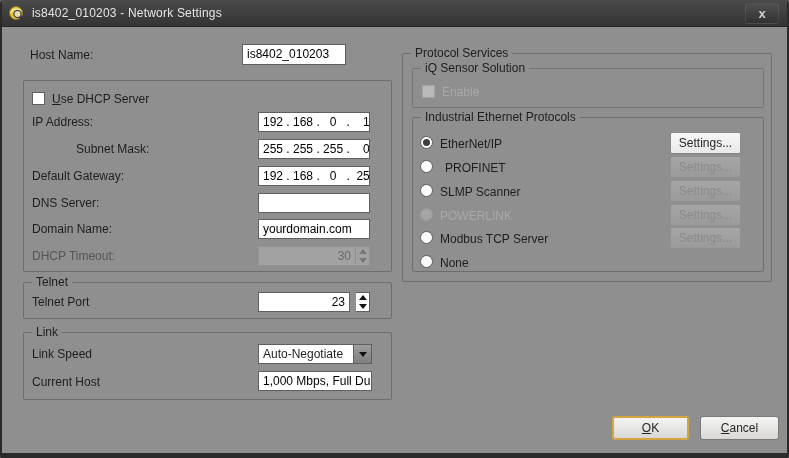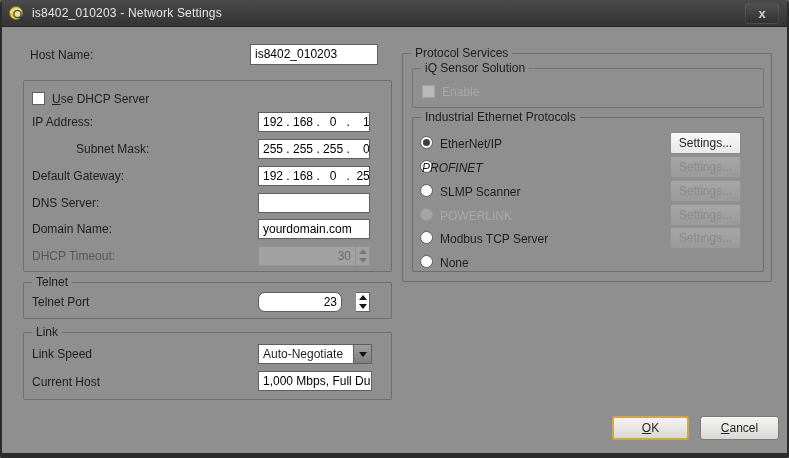--- a/index.html
+++ b/index.html
@@ -109,21 +109,21 @@
       <circle cx="8" cy="8" r="6.5" fill="#e8c83a" stroke="#8a7420" stroke-width="1"></circle>
       <path d="M3 8 A5.5 4 0 0 1 13 6" fill="none" stroke="#fdf2b0" stroke-width="1.4"></path>
       <circle cx="9.5" cy="9" r="3.6" fill="rgba(230,240,255,0.55)" stroke="#445" stroke-width="1.3"></circle>
       <line x1="12" y1="11.8" x2="15.5" y2="15.5" stroke="#334" stroke-width="2"></line>
     </svg>
     <span class="title-text">is8402_010203 - Network Settings</span>
     <span class="close-btn">x</span>
   </div>
 
   <span class="lbl" style="left:28px; top:48px;">Host Name:</span>
-  <div class="field" style="left:248px; top:44px; width:128px; height:21px; line-height:19px;">is8402_010203</div>
+  <div class="field" style="left:240px; top:44px; width:104px; height:21px; line-height:19px;">is8402_010203</div>
 
   <div class="groupbox" style="left:21px; top:80px; width:369px; height:192px;"></div>
 
   <span class="checkbox" style="left:30px; top:92px;"></span>
   <span class="lbl" style="left:50px; top:92px;"><u>U</u>se DHCP Server</span>
 
   <span class="lbl" style="left:30px; top:115px;">IP Address:</span>
   <div class="field" style="left:256px; top:112px; width:112px; height:20px;">192 . 168 .   0   .    1</div>
 
   <span class="lbl" style="left:30px; top:142px;margin-left:44px;">Subnet Mask:</span>
@@ -148,21 +148,21 @@
       </span>
     <span class="half">
         <span class="tri-down"></span>
       </span>
   </div>
 
   <div class="groupbox" style="left:21px; top:282px; width:369px; height:37px;">
     <span class="legend">Telnet</span>
   </div>
   <span class="lbl" style="left:30px; top:295px;">Telnet Port</span>
-  <div class="field right" style="left:256px; top:292px; width:84px; height:20px;border-radius:7px;">23</div>
+  <div class="field right" style="left:256px; top:292px; width:92px; height:20px;">23</div>
   <div class="spin" style="left:354px; top:292px; height:20px;">
     <span class="half">
         <span class="tri-up"></span>
       </span>
     <span class="half">
         <span class="tri-down"></span>
       </span>
   </div>
 
   <div class="groupbox" style="left:21px; top:332px; width:369px; height:68px;">
@@ -192,21 +192,21 @@
     <span class="legend">Industrial Ethernet Protocols</span>
   </div>
 
   <span class="radio selected" style="left:418px; top:136px;">
       <span class="dot"></span>
     </span>
   <span class="lbl" style="left:438px; top:137px;">EtherNet/IP</span>
   <div class="btn small" style="left:668px; top:132px; width:71px; height:22px;">Settings...</div>
 
   <span class="radio" style="left:418px; top:160px;"></span>
-  <span class="lbl" style="left:420px; top:161px;font-style:italic;">PROFINET</span>
+  <span class="lbl" style="left:443px; top:161px;">PROFINET</span>
   <div class="btn small disabled" style="left:668px; top:156px; width:71px; height:22px;">Settings...</div>
 
   <span class="radio" style="left:418px; top:184px;"></span>
   <span class="lbl" style="left:438px; top:185px;text-align:right;">SLMP Scanner</span>
   <div class="btn small disabled" style="left:668px; top:180px; width:71px; height:22px;">Settings...</div>
 
   <span class="radio disabled" style="left:418px; top:208px;"></span>
   <span class="lbl disabled" style="left:438px; top:209px;">POWERLINK</span>
   <div class="btn small disabled" style="left:668px; top:204px; width:71px; height:22px;">Settings...</div>
 

